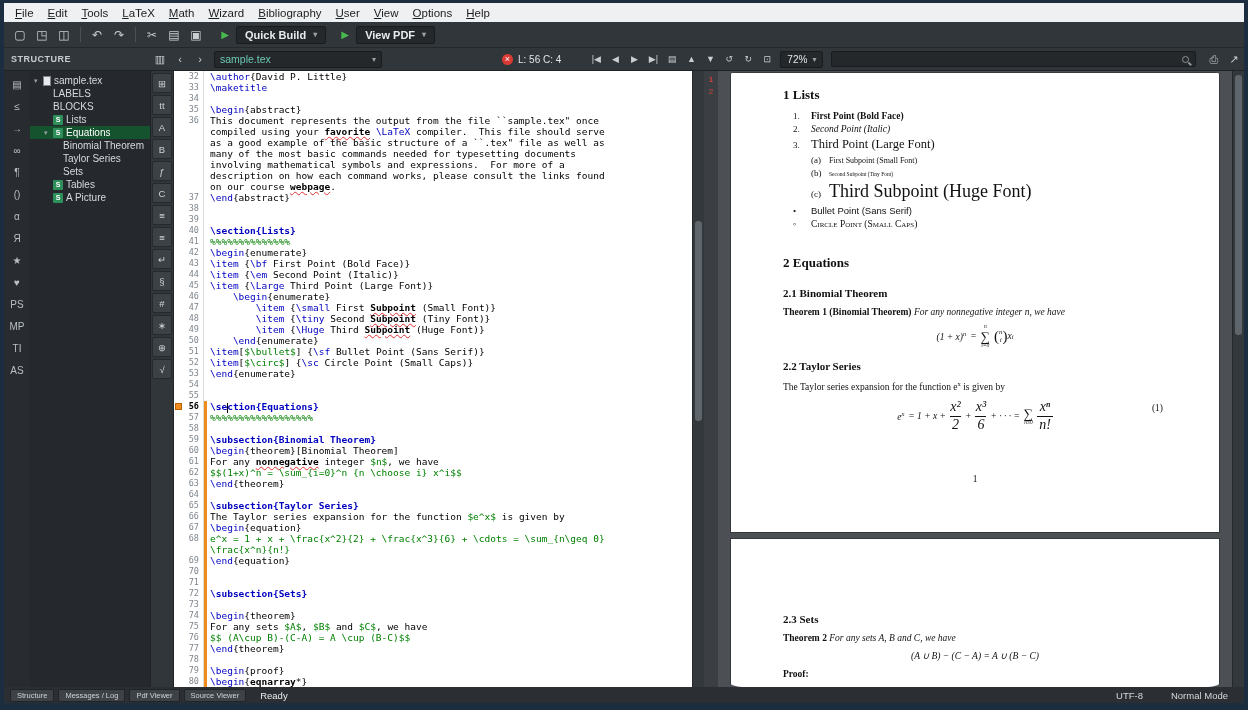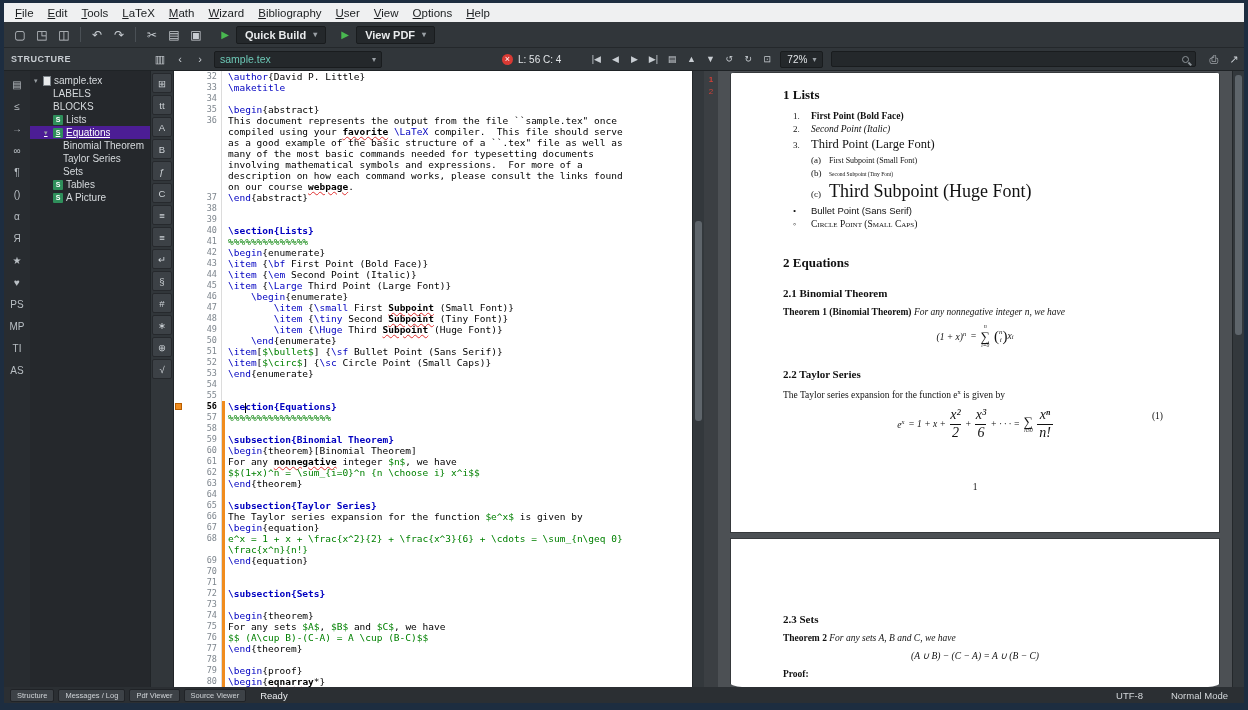--- a/index.html
+++ b/index.html
@@ -57,36 +57,36 @@
   .main { flex:1; display:flex; min-height:0; }
 
   .selector { width:26px; background:#282c30; display:flex; flex-direction:column; align-items:center;
               padding-top:3px; gap:2px; flex:none; }
   .selbtn { width:22px; height:20px; display:flex; align-items:center; justify-content:center;
             color:#b9bfc4; font-size:10px; border-radius:2px; }
   .selbtn .glyph { pointer-events:none; }
 
   .treepanel { width:120px; background:#25282c; padding-top:3px; flex:none; overflow:hidden; }
   .trow { height:13px; display:flex; align-items:center; white-space:nowrap; font-size:10px; color:#d6dadd; }
-  .trow.sel { background:#4c1d95; color:#ffffff;text-decoration:underline; }
+  .trow.sel { background:#14532d; color:#ffffff; }
   .tcaret { width:9px; font-size:7px; color:#9aa0a5; flex:none; }
   .docicon { width:8px; height:10px; background:#e8eaec; border:1px solid #7d848a; margin-right:3px; flex:none; }
   .sicon { width:10px; height:10px; background:#2f8f5b; color:#fff; font-size:7px; font-weight:bold;
            display:inline-flex; align-items:center; justify-content:center; border-radius:1px;
            margin-right:3px; flex:none; }
   .tlabel { overflow:hidden; text-overflow:ellipsis; }
 
   .vtoolbar { width:24px; background:#31363a; border-left:1px solid #202427; border-right:1px solid #202427;
               display:flex; flex-direction:column; align-items:center; padding-top:2px; gap:2px; flex:none; }
   .vbtn { width:20px; height:20px; background:#3c4146; border:1px solid #26292d; border-radius:2px;
           color:#ced3d7; font-size:9.5px; display:flex; align-items:center; justify-content:center; }
 
   
   .editor { flex:1; background:#ffffff; display:flex; min-width:0; }
-  .gutter { width:48px; flex:none; border-right:1px solid #dcdcdc; font-family:"DejaVu Sans Mono", monospace;
+  .gutter { width:30px; flex:none; border-right:1px solid #dcdcdc; font-family:"DejaVu Sans Mono", monospace;
             font-size:8.5px; color:#7e868e; }
   .gut-row { height:11px; line-height:11px; text-align:right; padding-right:4px; position:relative; }
   .gut-row.cur { color:#000; font-weight:bold; }
   .gutmark { position:absolute; left:1px; top:2px; width:7px; height:7px; background:#f08c1e;
              border:1px solid #b95f00; }
   .codearea { flex:1; position:relative; overflow:hidden; font-family:"DejaVu Sans Mono", monospace;
               font-size:9.5px; }
   .changebar { position:absolute; left:0; top:330px; bottom:0; width:3px; background:#f08c1e; }
   .code-row { height:11px; line-height:11px; white-space:pre; padding-left:6px; }
   .tk-c { color:#0000c0; }
@@ -121,21 +121,21 @@
   .plm { min-width:15px; margin-right:3px; font-size:9px; flex:none; }
   .plt { font-size:9.5px; }
   .li-bold .plt { font-weight:bold; }
   .li-italic .plt { font-style:italic; }
   .li-large .plt { font-size:12.5px; }
   .li-small .plt { font-size:8px; }
   .li-tiny .plt { font-size:5.5px; }
   .li-huge .plt { font-size:18px; }
   .li-sans .plt { font-family:"Liberation Sans", sans-serif; }
   .li-sc .plt { font-variant:small-caps; }
-  .mt26 { margin-top:26px; } .mt20 { margin-top:20px; } .mt16 { margin-top:16px; }
+  .mt26 { margin-top:26px; } .mt20 { margin-top:12px; } .mt16 { margin-top:16px; }
   .thm { font-size:9.5px; margin-top:8px; }
   .thm b { font-weight:bold; }
   .thm i { font-style:italic; }
   .eqrow { text-align:center; margin-top:7px; font-size:9.5px; position:relative; }
   .eqmain { font-style:italic; display:inline-flex; align-items:center; gap:4px; }
   sup { font-size:6.5px; }
   .bigop { display:inline-flex; flex-direction:column; align-items:center; line-height:1; }
   .limt, .limb { font-size:5.5px; font-style:italic; }
   .sumop { font-size:13px; font-style:normal; line-height:1; }
   .bigp { font-size:15px; font-weight:300; font-style:normal; }

